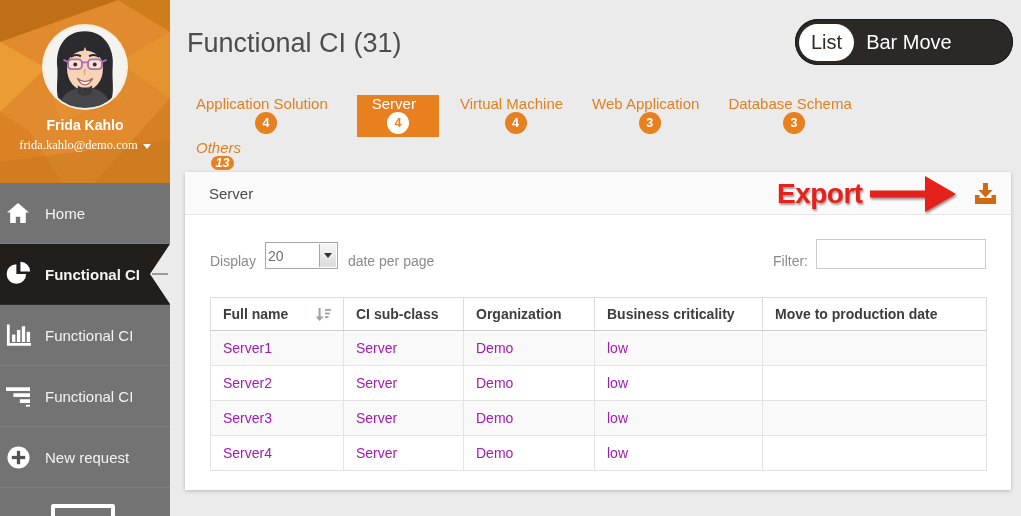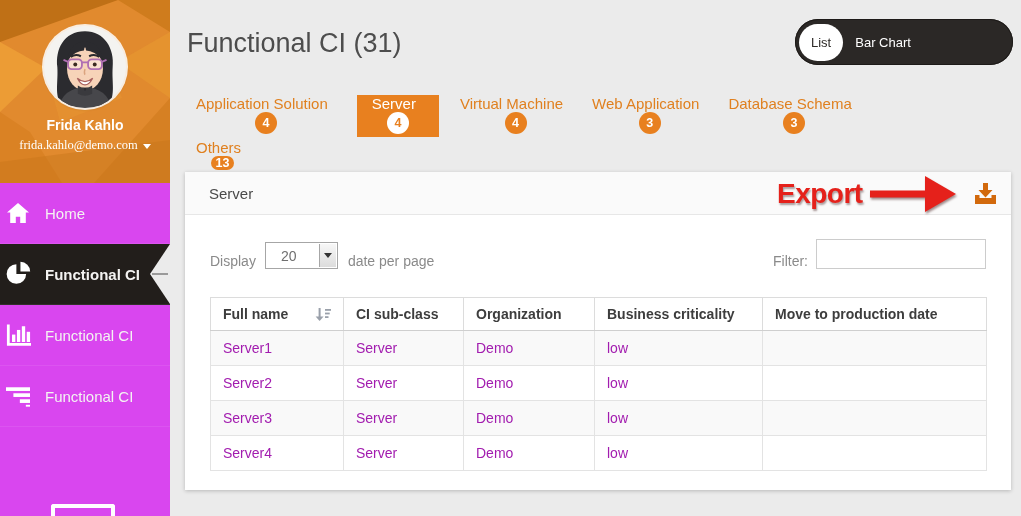--- a/index.html
+++ b/index.html
@@ -3,21 +3,21 @@
 <meta charset="utf-8">
 <style>
   * { margin:0; padding:0; box-sizing:border-box; }
   html,body { background:#ddd; }
   .app {
     position:relative; width:1021px; height:516px; overflow:hidden;
     background:#ebebeb; font-family:"Liberation Sans","DejaVu Sans",sans-serif;
   }
 
   
-  .sidebar { position:absolute; left:0; top:0; width:170px; height:516px; background:#d946ef; }
+  .sidebar { position:absolute; left:0; top:0; width:170px; height:516px; background:#737373; }
   .user-panel { position:relative; width:170px; height:183px; overflow:hidden; }
   .user-panel svg.facets { position:absolute; left:0; top:0; }
   .avatar {
     position:absolute; left:44px; top:26px; width:82px; height:82px; border-radius:50%;
     overflow:hidden; box-shadow:0 0 0 2px rgba(255,255,255,.85), 0 1px 3px rgba(0,0,0,.25);
     background:#f2f1ee;
   }
   .user-name { position:absolute; top:117px; left:0; width:100%; text-align:center;
     color:#fff; font-weight:bold; font-size:14px; }
   .user-email { position:absolute; top:138px; left:0; width:100%; text-align:center;
@@ -42,56 +42,56 @@
 
   
   .main { position:absolute; left:170px; top:0; width:851px; height:516px; }
   .page-title { position:absolute; left:17px; top:28px; font-size:27px; font-weight:400;
     color:#4d4d4d; }
 
   .view-toggle { position:absolute; left:625px; top:19px; width:218px; height:46px;
     background:#2b2826; border-radius:23px; display:flex; align-items:center;
     padding:0 4px; box-shadow:inset 0 0 0 1px #1d1a18; }
   .toggle-option { height:37px; display:flex; align-items:center; padding:0 12px;
-    border-radius:19px; color:#fff; font-size:13px; cursor:pointer; white-space:nowrap; }
+    border-radius:19px; color:#fff; font-size:20px; cursor:pointer; white-space:nowrap; }
   .toggle-option.selected { background:#fff; color:#2f2c29; }
 
   .tabs { position:absolute; left:26px; top:95px; width:815px; }
   .tab-row { display:flex; align-items:center; }
   .tab { display:flex; align-items:center; height:42px; margin-right:21px;
     color:#e0801f; font-size:15px; cursor:pointer;flex-direction:column; }
   .tab .tab-label { margin-right:8px; white-space:nowrap; }
   .tab.active { background:#e8801f; color:#fff; padding:0 15px; }
   .badge { min-width:22px; height:22px; padding:0 5px; border-radius:11px;
     background:#e8801f; color:#fff; font-size:12.5px; font-weight:bold;
     display:flex; align-items:center; justify-content:center; }
   .tab.active .badge { background:#fff; color:#e8801f; }
   .tab-row.second { margin-top:2px; }
-  .tab-row.second .tab { height:30px; }
+  .tab-row.second .tab { height:30px;font-style:italic; }
 
   
   .panel { position:absolute; left:15px; top:172px; width:826px; height:318px;
     background:#fff; box-shadow:0 1px 4px rgba(0,0,0,.22); }
   .panel-header { position:relative; height:43px; background:#fafafa;
     border-bottom:1px solid #e7e7e7; display:flex; align-items:center;
     padding:0 24px; color:#4a4a4a; font-size:15px; }
   .export-btn { position:absolute; right:15px; top:11px; cursor:pointer; }
 
   .annotation { position:absolute; left:592px; top:1px; height:41px;
     display:flex; align-items:center; pointer-events:none; }
   .annotation-text { color:#e5211b; font-size:28px; font-weight:bold; letter-spacing:-.5px;
     text-shadow:1px 2px 2px rgba(70,35,35,.45); margin-right:7px; }
   .annotation-arrow { filter:drop-shadow(1px 2px 1px rgba(70,30,30,.5)); }
 
   .panel-body { padding:24px 25px 0; }
   .controls { display:flex; align-items:flex-end; height:30px; margin-bottom:28px;
     color:#8a8a8a; font-size:14px; }
   .page-size-select { position:relative; width:73px; height:27px; margin-left:9px;
     border:1px solid #a6a6a6; background:#fff; color:#6f6f6f; font-size:14px;
-    display:flex; align-items:center; padding-left:15px; cursor:pointer; }
+    display:flex; align-items:center; padding-left:2px; cursor:pointer; }
   .select-btn { position:absolute; right:1px; top:1px; bottom:1px; width:17px;
     background:linear-gradient(#f7f7f7,#dcdcdc); border-left:1px solid #a6a6a6;
     display:flex; align-items:center; justify-content:center; }
   .caret-down-dark { border-left:4px solid transparent; border-right:4px solid transparent;
     border-top:5px solid #333; }
   .per-page { margin-left:10px; }
   .spacer { flex:1; }
   .filter-input { width:170px; height:30px; margin-left:8px; border:1px solid #ccc;
     background:#fff; outline:none; padding:0 8px; font-family:inherit; font-size:14px; color:#666; }
 
@@ -186,32 +186,42 @@
           <svg viewBox="0 0 26 22" width="24" height="21">
             <rect x="0" y="1" width="26" height="4" fill="#fff"></rect>
             <rect x="8" y="7.5" width="18" height="4" fill="#fff"></rect>
             <rect x="15" y="14" width="11" height="4" fill="#fff"></rect>
             <rect x="21.5" y="20" width="4.5" height="2" fill="#fff"></rect>
           </svg>
         </span>
         <span>Functional CI</span>
       </div>
 
+      <div class="menu-item">
+        <span class="icon-box">
+          <svg viewBox="0 0 24 24" width="23" height="23">
+            <circle cx="12" cy="12" r="11.5" fill="#fff"></circle>
+            <rect x="10.3" y="5" width="3.4" height="14" fill="#55514c"></rect>
+            <rect x="5" y="10.3" width="14" height="3.4" fill="#55514c"></rect>
+          </svg>
+        </span>
+        <span>New request</span>
+      </div>
     </nav>
 
     <div class="partial-icon"></div>
   </aside>
 
   <div class="main">
 
     <h1 class="page-title">Functional CI (31)</h1>
 
     <div class="view-toggle">
       <div class="toggle-option selected">List</div>
-      <div class="toggle-option">Bar Chart</div>
+      <div class="toggle-option">Bar Move</div>
     </div>
 
     <div class="tabs">
       <div class="tab-row">
         <div class="tab">
           <span class="tab-label">Application Solution</span>
           <span class="badge">4</span>
         </div>
         <div class="tab active">
           <span class="tab-label">Server</span>

